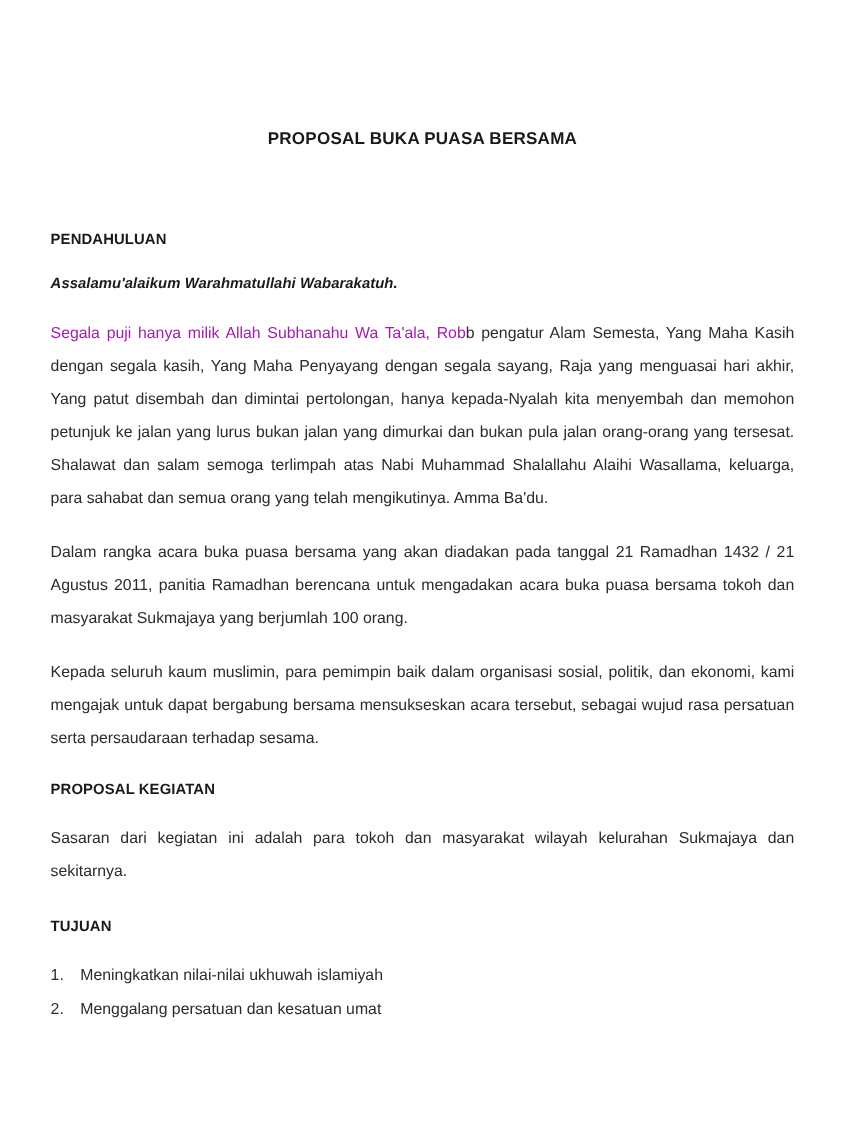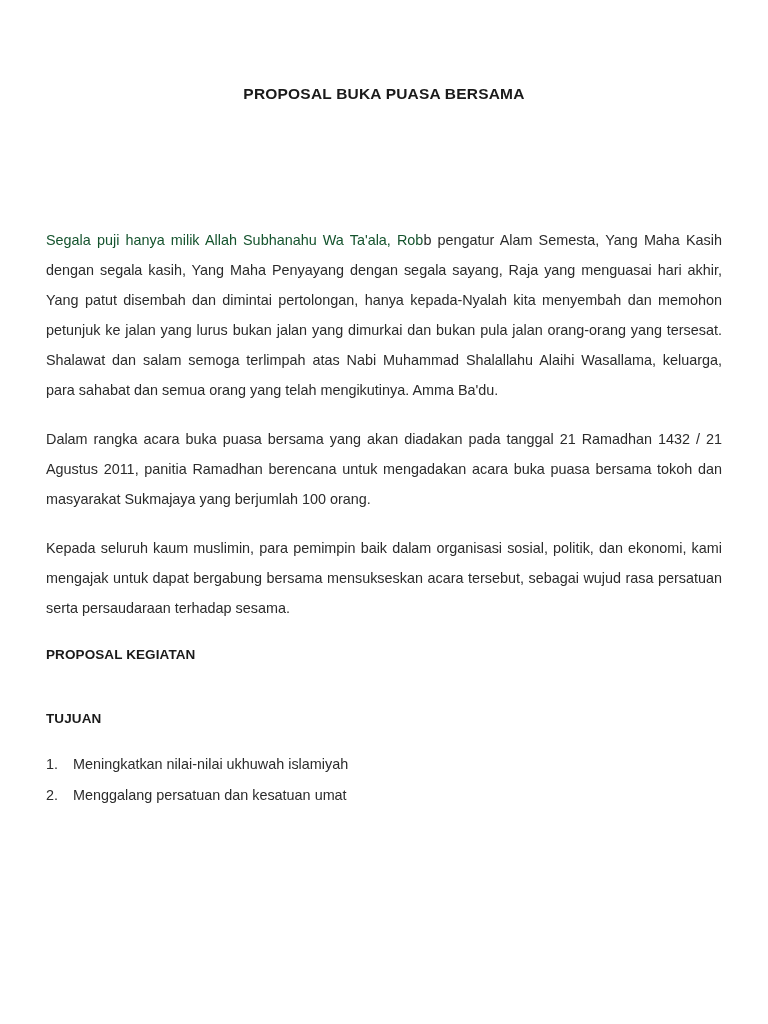--- a/index.html
+++ b/index.html
@@ -20,21 +20,21 @@
     position: relative;
     width: 768px;
     height: 1024px;
     box-sizing: border-box;
     padding: 0 46px;
     background: #ffffff;
   }
 
   
   .title-block {
-    padding-top: 78px;
+    padding-top: 111px;
     text-align: center;
   }
   .title-line {
     font-size: 15.5px;
     font-weight: bold;
     letter-spacing: 0.2px;
     line-height: 31px;
     color: #1a1a1a;
   }
 
@@ -60,21 +60,21 @@
     line-height: 30px;
     text-align: justify;
     color: #2b2b2b;
     margin: 0;
   }
   .para.last-left {
     text-align: justify;
     text-align-last: left;
   }
   .faded {
-    color: #14532d;
+    color: #a21caf;
   }
 
   
   .sp-pendahuluan { height: 68px; }
   .sp-salam       { height: 25px; }
   .sp-para1       { height: 23px; }
   .sp-para2       { height: 19px; }
   .sp-para3       { height: 19px; }
   .sp-sasaran     { height: 24px; }
   .sp-sasaran-par { height: 22px; }
@@ -105,42 +105,45 @@
 <body>
 
 <div class="page">
 
   <div class="title-block">
     <div class="title-line">PROPOSAL BUKA PUASA BERSAMA</div>
   </div>
 
   <div class="sp-pendahuluan"></div>
 
+  <div class="section-heading">PENDAHULUAN</div>
 
   <div class="sp-salam"></div>
 
+  <div class="salam">Assalamu'alaikum Warahmatullahi Wabarakatuh.</div>
 
   <div class="sp-para1"></div>
 
   <p class="para last-left"><span class="faded">Segala puji hanya milik Allah Subhanahu Wa Ta'ala, Rob</span><span>b pengatur Alam Semesta, Yang Maha Kasih dengan segala kasih, Yang Maha Penyayang dengan segala sayang, Raja yang menguasai hari akhir, Yang patut disembah dan dimintai pertolongan, hanya kepada-Nyalah kita menyembah dan memohon petunjuk ke jalan yang lurus bukan jalan yang dimurkai dan bukan pula jalan orang-orang yang tersesat. Shalawat dan salam semoga terlimpah atas Nabi Muhammad Shalallahu Alaihi Wasallama, keluarga, para sahabat dan semua orang yang telah mengikutinya. Amma Ba'du.</span></p>
 
   <div class="sp-para2"></div>
 
   <p class="para last-left">Dalam rangka acara buka puasa bersama yang akan diadakan pada tanggal 21 Ramadhan 1432 / 21 Agustus 2011, panitia Ramadhan berencana untuk mengadakan acara buka puasa bersama tokoh dan masyarakat Sukmajaya yang berjumlah 100 orang.</p>
 
   <div class="sp-para3"></div>
 
   <p class="para last-left">Kepada seluruh kaum muslimin, para pemimpin baik dalam organisasi sosial, politik, dan ekonomi, kami mengajak untuk dapat bergabung bersama mensukseskan acara tersebut, sebagai wujud rasa persatuan serta persaudaraan terhadap sesama.</p>
 
   <div class="sp-sasaran"></div>
 
   <div class="section-heading">PROPOSAL KEGIATAN</div>
 
   <div class="sp-sasaran-par"></div>
 
+  <p class="para last-left">Sasaran dari kegiatan ini adalah para tokoh dan masyarakat wilayah kelurahan Sukmajaya dan sekitarnya.</p>
 
   <div class="sp-tujuan"></div>
 
   <div class="section-heading">TUJUAN</div>
 
   <div class="sp-list"></div>
 
   <ol class="num-list">
     <li class="num-item">
       <span class="num-marker">1.</span>

